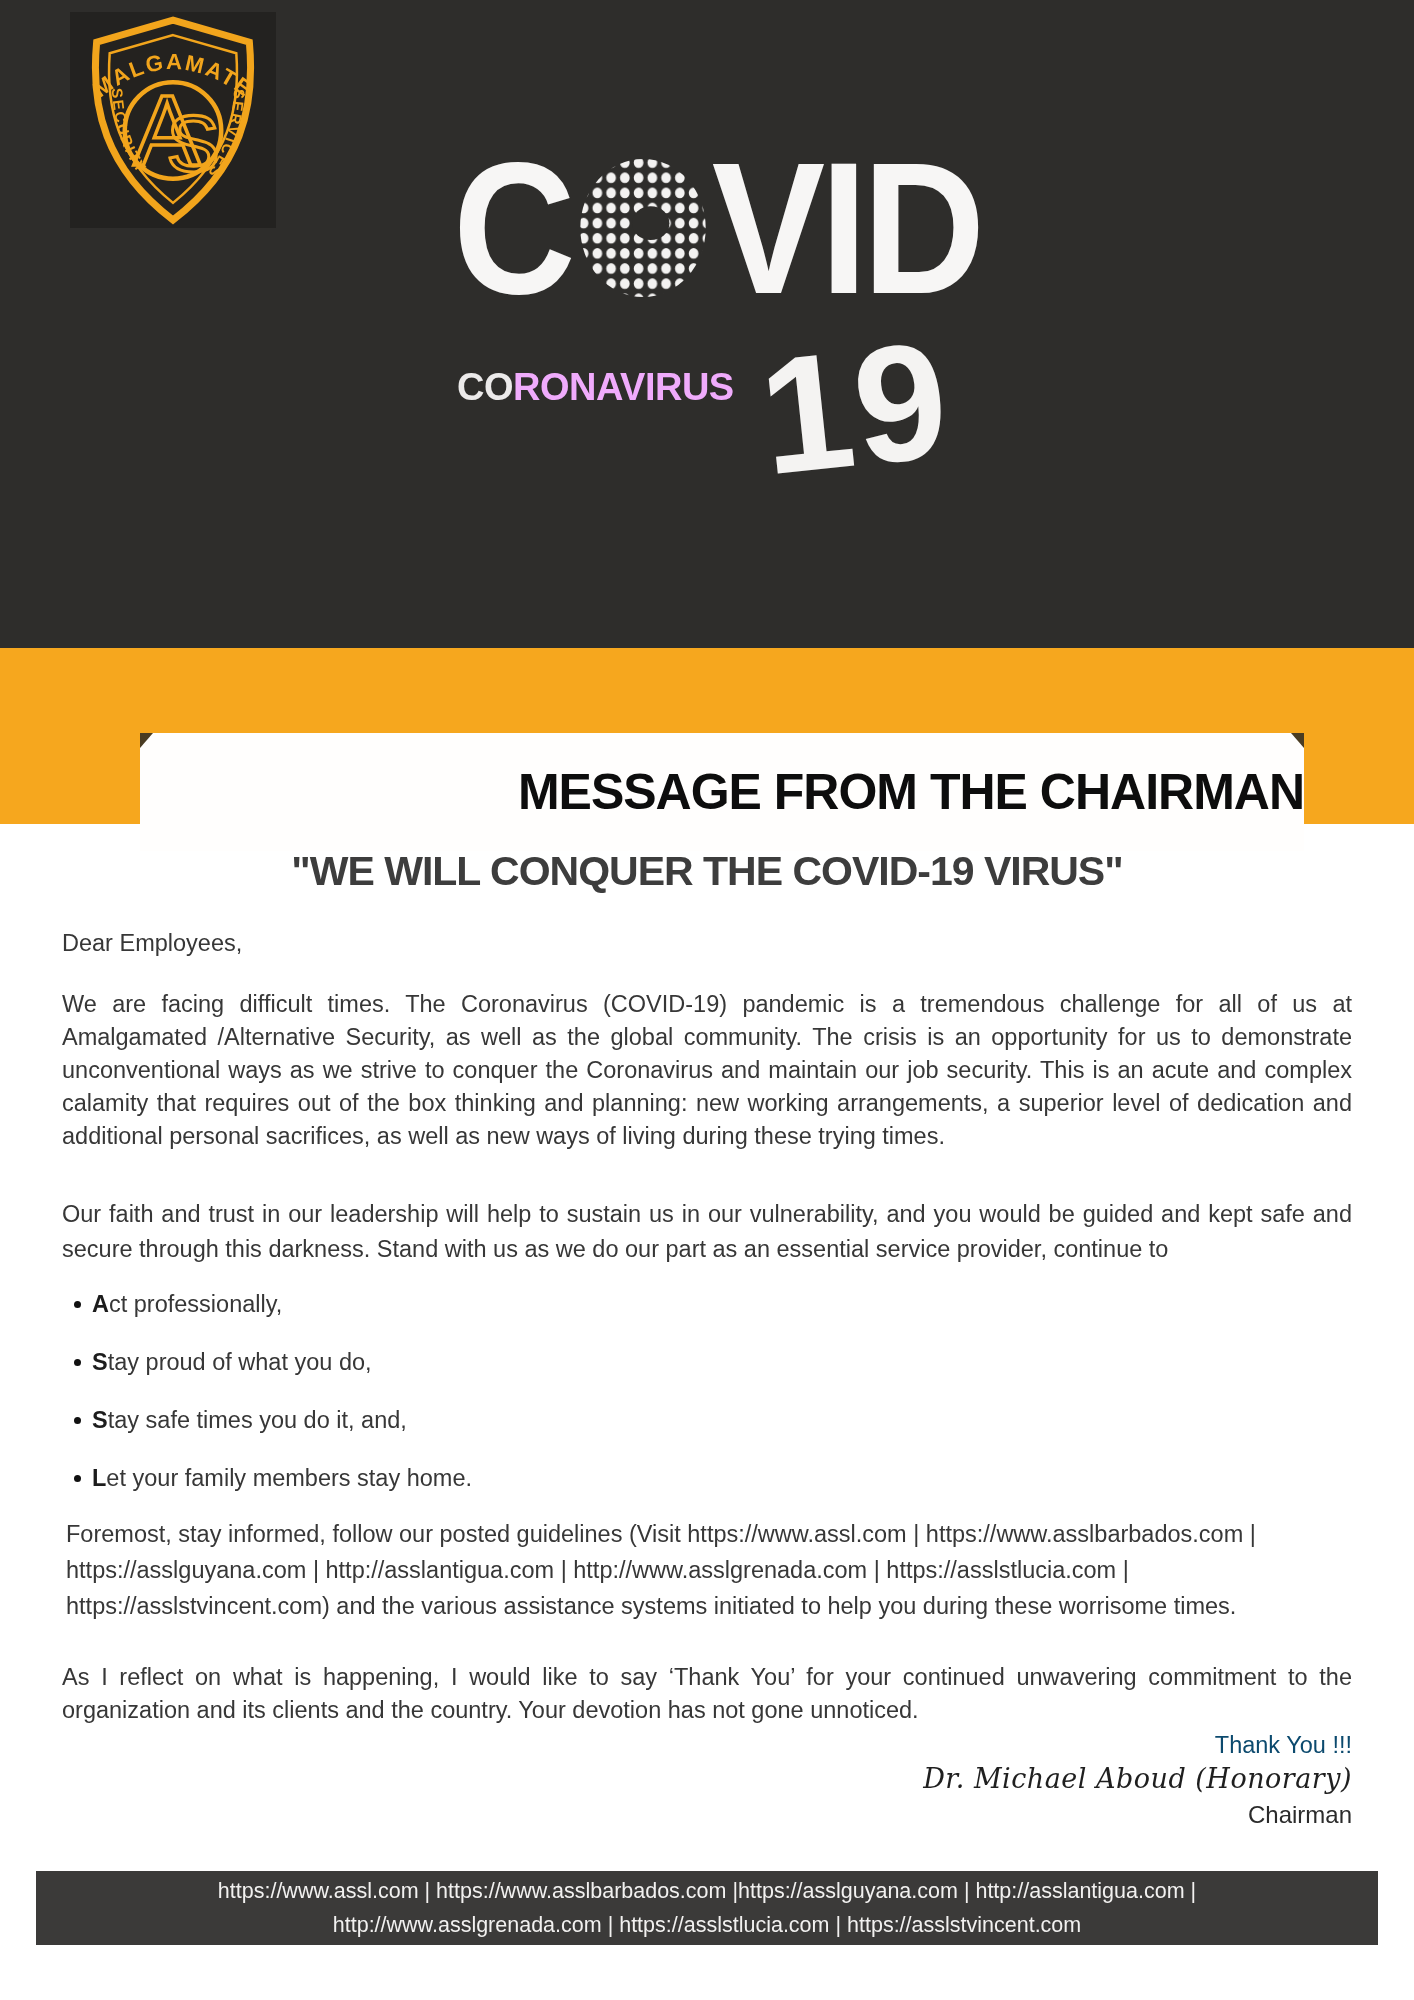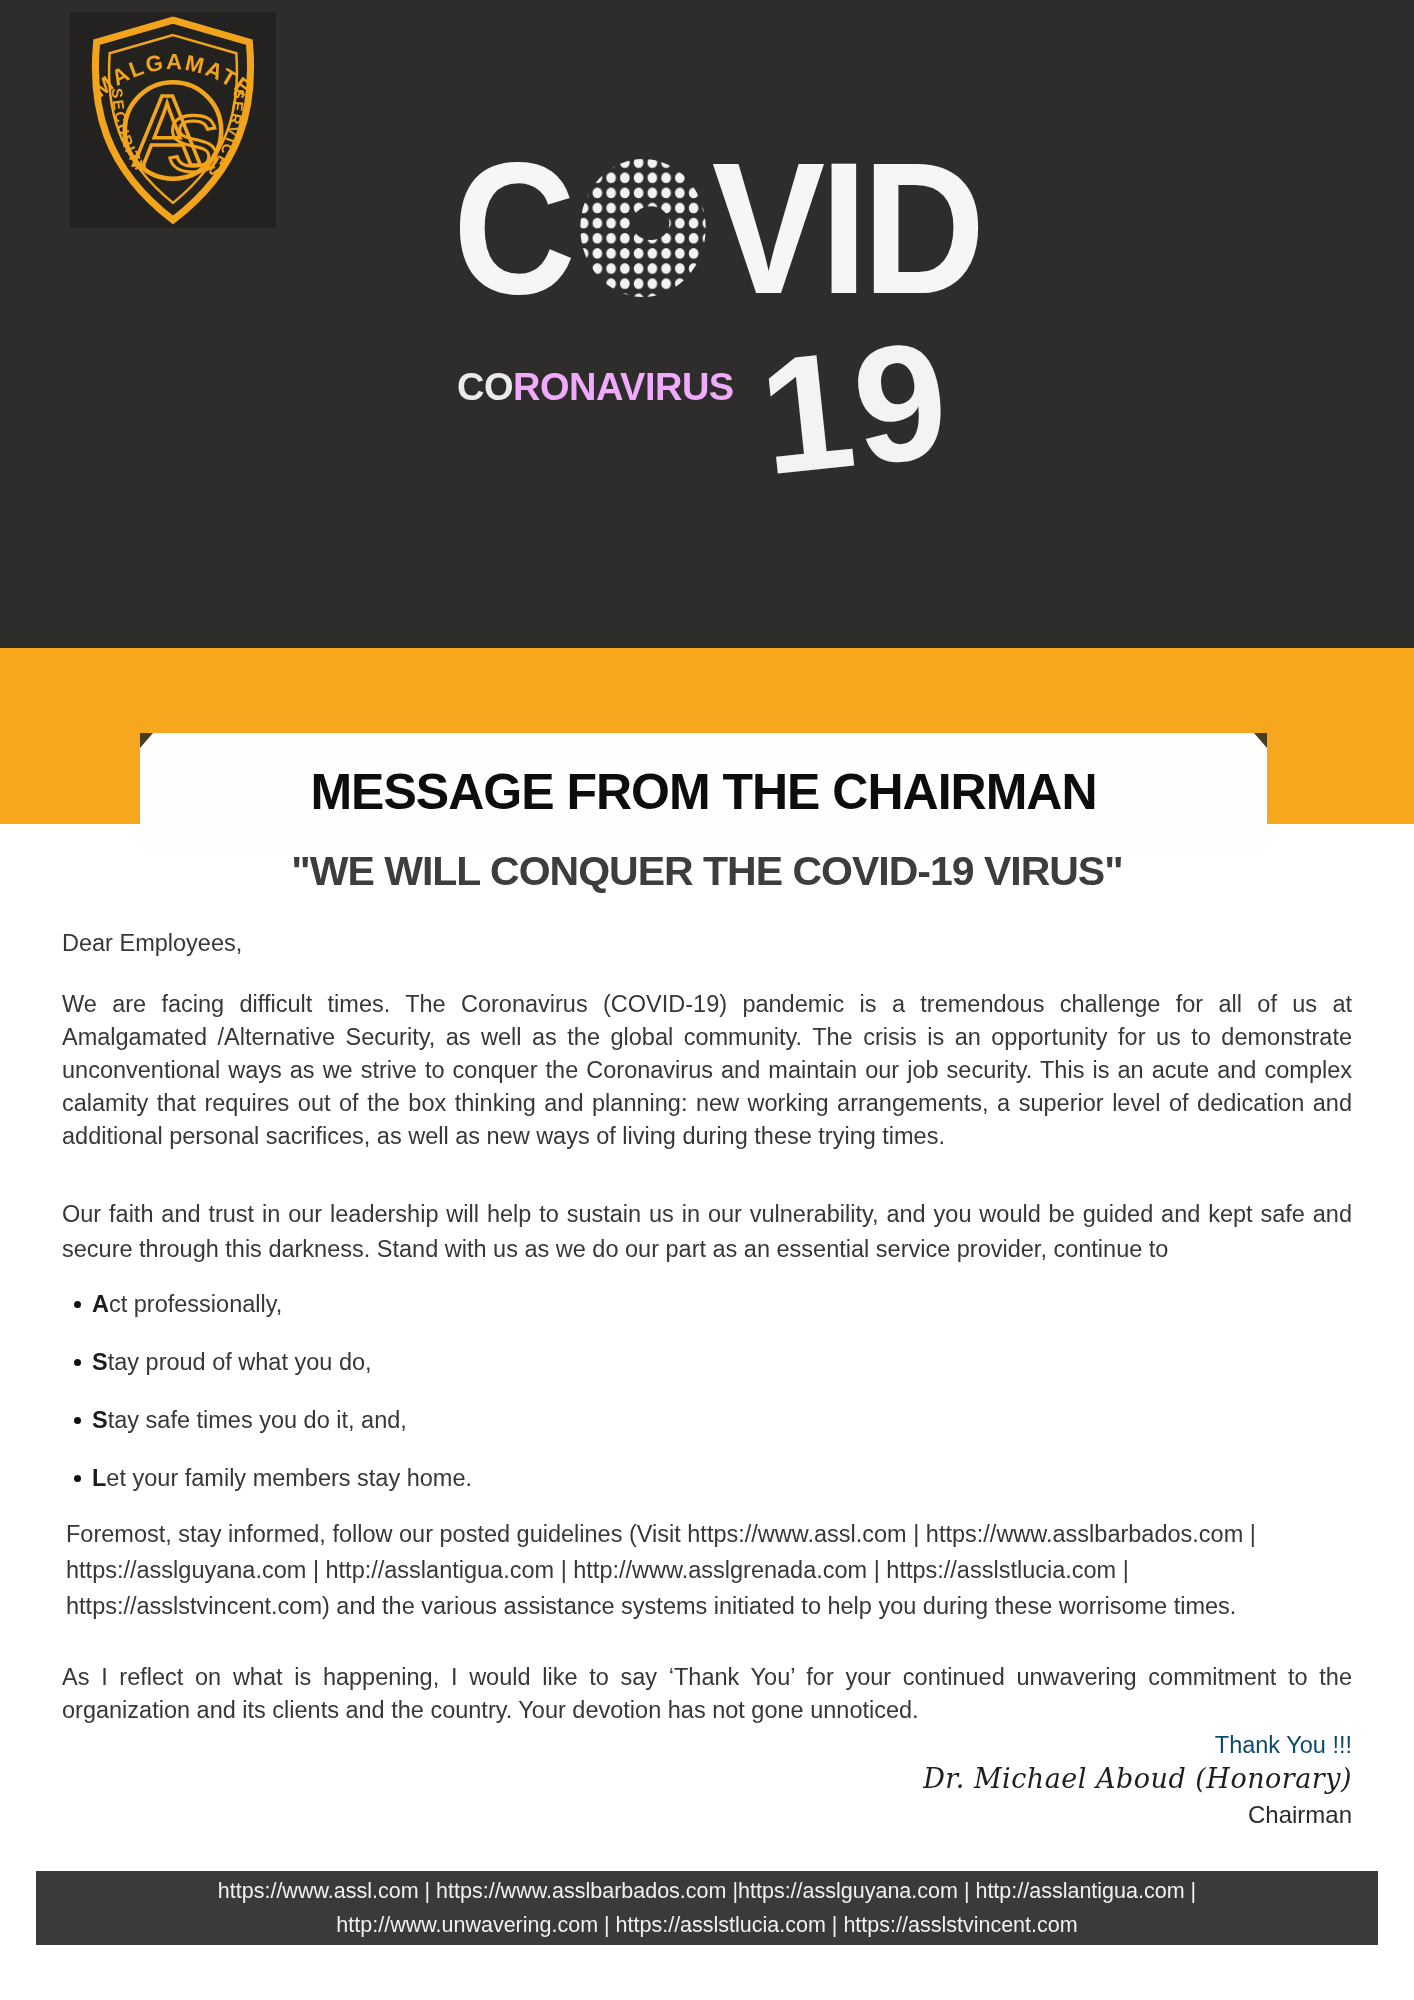--- a/index.html
+++ b/index.html
@@ -27,21 +27,21 @@
   .covid-sub .d{color:#cfcecd;}
   .covid-19{
     position:absolute;left:308px;top:176px;font-size:165px;line-height:165px;
     font-weight:bold;color:#f4f3f2;transform:rotate(-6deg);letter-spacing:2px;
   }
 
   
   .orange-band{position:absolute;left:0;top:648px;width:1414px;height:176px;background:#f6a71e;}
   .title-banner{
     position:absolute;left:140px;top:733px;width:1127px;height:118px;background:#fffefd;
-    display:flex;align-items:center;justify-content:center;
+    display:flex;align-items:center;justify-content:flex-end;padding-left:37px;
   }
   .title-banner::before, .title-banner::after{
     content:"";position:absolute;top:0;width:13px;height:15px;background:#4a3c22;
   }
   .title-banner::before{left:0;clip-path:polygon(0 0,100% 0,0 100%);}
   .title-banner::after{right:0;clip-path:polygon(0 0,100% 0,100% 100%);}
   .page-title{
     font-size:50px;font-weight:bold;letter-spacing:-1px;color:#0d0d0d;white-space:nowrap;
   }
 
@@ -158,16 +158,16 @@
 
     <p class="para just p4">As I reflect on what is happening, I would like to say ‘Thank You’ for your continued unwavering commitment to the organization and its clients and the country. Your devotion has not gone unnoticed.</p>
 
     <div class="closing-thanks">Thank You !!!</div>
     <div class="signature">Dr. Michael Aboud (Honorary)</div>
     <div class="signature-role">Chairman</div>
   </div>
 
   <div class="footer-bar">
     <div>https://www.assl.com | https://www.asslbarbados.com |https://asslguyana.com | http://asslantigua.com |</div>
-    <div>http://www.unwavering.com | https://asslstlucia.com | https://asslstvincent.com</div>
+    <div>http://www.asslgrenada.com | https://asslstlucia.com | https://asslstvincent.com</div>
   </div>
 
 </div>
 
 </body></html>

